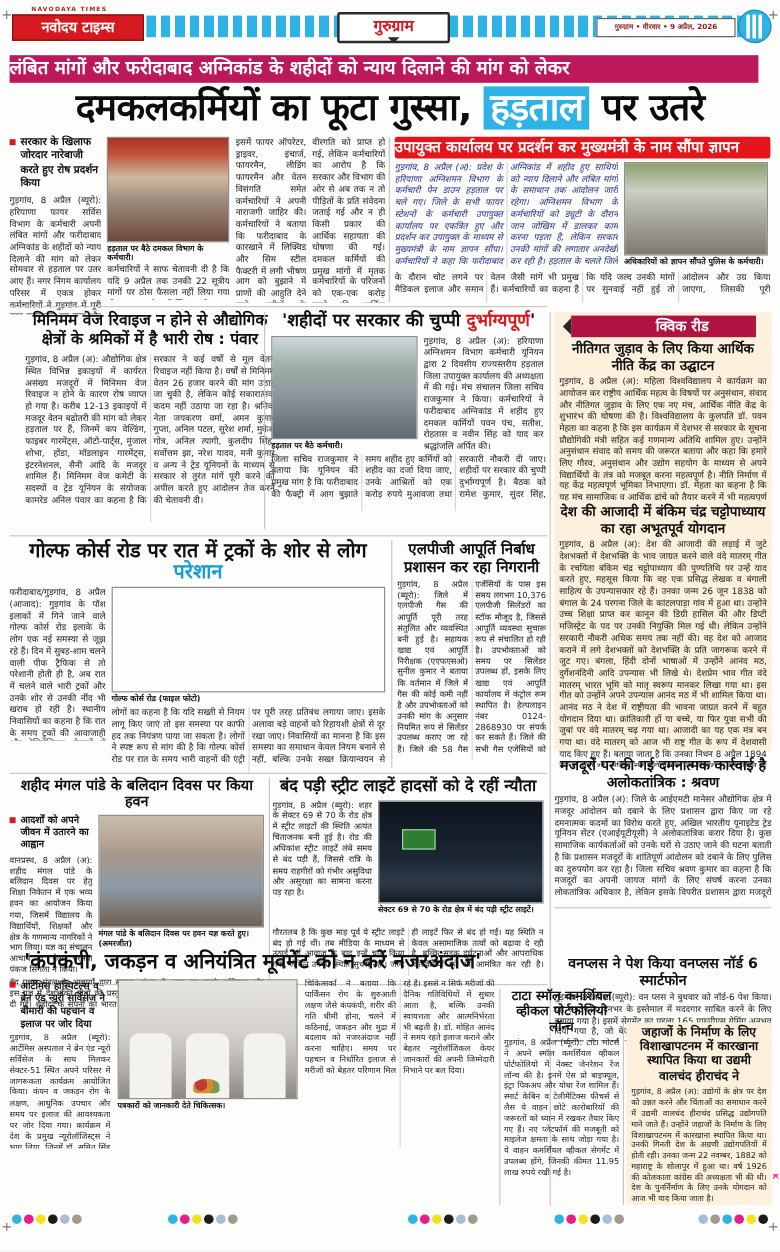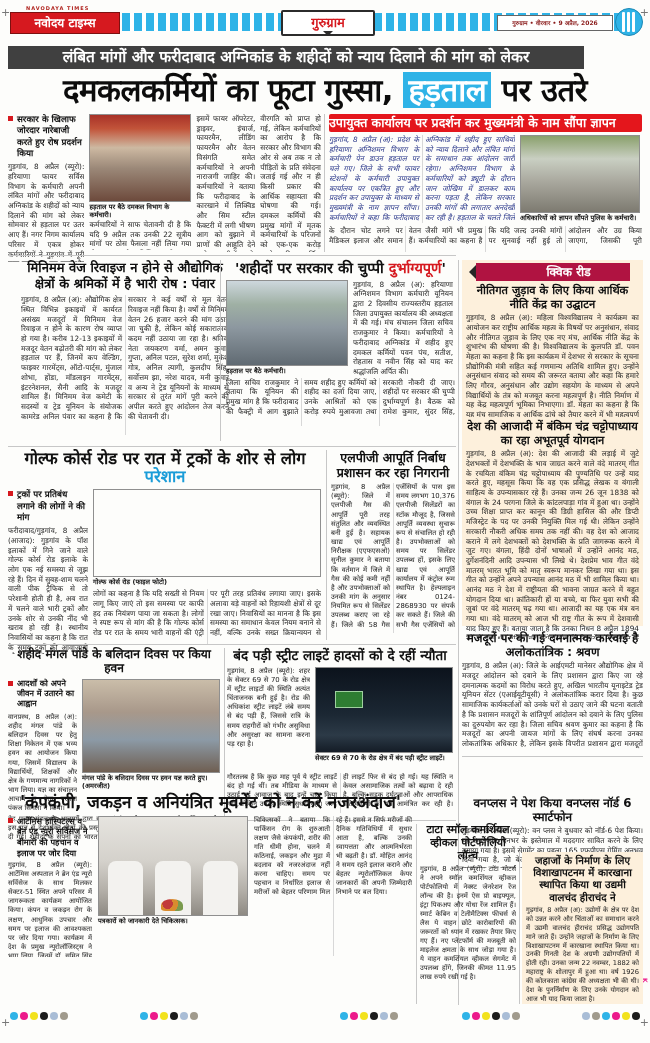--- a/index.html
+++ b/index.html
@@ -15,22 +15,22 @@
   .city-badge{position:absolute;left:281px;top:10px;width:90px;height:22px;background:#fff;border:2px solid #2b2b2b;
               color:#d6191f;font-size:13px;font-weight:bold;text-align:center;line-height:22px;border-radius:2px;}
   .city-badge:after{content:"";position:absolute;left:40px;bottom:-7px;border:5px solid transparent;border-top-color:#2b2b2b;}
   .date-box{position:absolute;left:497px;top:15px;width:114px;height:14px;background:#fff;border:1px solid #666;
             color:#8a1a1a;font-size:6px;font-weight:bold;text-align:center;line-height:14px;}
   .logo-circle{position:absolute;left:615px;top:8px;width:26px;height:26px;border-radius:50%;background:#2fb3e7;
                border:1px solid #1d89b5;overflow:hidden;}
   .logo-circle i{display:block;position:absolute;top:3px;bottom:3px;width:3px;background:#fff;border-radius:1px;}
   .reg{position:absolute;color:#777;font-size:11px;line-height:10px;}
   
-  .kicker{position:absolute;left:8px;top:46px;width:576px;height:23px;background:#404040;color:#fff;
-          font-size:15.5px;font-weight:bold;text-align:center;line-height:23px;}
+  .kicker{position:absolute;left:8px;top:46px;width:624px;height:23px;background:#be185d;color:#fff;
+          font-size:15.5px;font-weight:bold;line-height:23px;}
   .mainhead{position:absolute;left:8px;top:71px;width:634px;height:39px;color:#0c0c0c;
             font-size:31px;font-weight:bold;text-align:center;line-height:39px;letter-spacing:-0.5px;}
   .mainhead .hl{background:#2fb3e7;color:#fff;padding:0 5px;}
   
   .bt{font-size:7.3px;line-height:1.33;text-align:justify;color:#1c1c1c;overflow:hidden;}
   .bt-blue{color:#233186;}
   .c2{column-count:2;column-gap:6px;column-rule:1px solid #d8d8d8;}
   .c3{column-count:3;column-gap:6px;column-rule:1px solid #d8d8d8;}
   .c4{column-count:4;column-gap:6px;column-rule:1px solid #d8d8d8;}
   .caption{font-size:6.6px;font-weight:bold;color:#111;margin-top:2px;line-height:1.2;}
@@ -154,21 +154,20 @@
     <div class="h-sub" style="font-size:11.3px;line-height:1.2;margin:3px 0 2px 0;">देश की आजादी में बंकिम चंद्र चट्टोपाध्याय का रहा अभूतपूर्व योगदान</div>
     <div class="bt" style="height:190px;">गुड़गांव, 8 अप्रैल (अ): देश की आजादी की लड़ाई में जुटे देशभक्तों में देशभक्ति के भाव जाग्रत करने वाले वंदे मातरम् गीत के रचयिता बंकिम चंद्र चट्टोपाध्याय की पुण्यतिथि पर उन्हें याद करते हुए, महसूस किया कि वह एक प्रसिद्ध लेखक व बंगाली साहित्य के उपन्यासकार रहे हैं। उनका जन्म 26 जून 1838 को बंगाल के 24 परगना जिले के कांटलपाड़ा गांव में हुआ था। उन्होंने उच्च शिक्षा प्राप्त कर कानून की डिग्री हासिल की और डिप्टी मजिस्ट्रेट के पद पर उनकी नियुक्ति मिल गई थी। लेकिन उन्होंने सरकारी नौकरी अधिक समय तक नहीं की। वह देश को आजाद कराने में लगे देशभक्तों को देशभक्ति के प्रति जागरूक करने में जुट गए। बंगला, हिंदी दोनों भाषाओं में उन्होंने आनंद मठ, दुर्गेशनंदिनी आदि उपन्यास भी लिखे थे। देशप्रेम भाव गीत वंदे मातरम् भारत भूमि को मातृ स्वरूप मानकर लिखा गया था। इस गीत को उन्होंने अपने उपन्यास आनंद मठ में भी शामिल किया था। आनंद मठ ने देश में राष्ट्रीयता की भावना जाग्रत करने में बहुत योगदान दिया था। क्रांतिकारी हों या बच्चे, या फिर युवा सभी की जुबां पर वंदे मातरम् चढ़ गया था। आजादी का यह एक मंत्र बन गया था। वंदे मातरम् को आज भी राष्ट्र गीत के रूप में देशवासी याद किए हुए हैं। बताया जाता है कि उनका निधन 8 अप्रैल 1894 को हो गया था। बंकिम चंद्र चट्टोपाध्याय के विचारों व राष्ट्रभक्ति के भाव पर चलकर ही देश और समाज का भला संभव है, यही उनके लिए सच्ची श्रद्धांजलि होगी।</div>
   </div>
 
   <div class="hline" style="left:8px;top:446px;width:448px;"></div>
 
   <div class="abs" style="left:8px;top:450px;width:314px;height:190px;">
     <div class="h-sub" style="font-size:16.5px;line-height:1.1;margin-bottom:3px;"><span>गोल्फ कोर्स रोड पर रात में ट्रकों के शोर से लोग </span><span style="color:#1a9cd8;">परेशान</span></div>
     <div style="display:flex;gap:5px;">
       <div style="width:80px;">
-        <div class="ih">ट्रकों पर प्रतिबंध लगाने की लोगों ने की मांग</div>
         <div class="bt" style="height:128px;">फरीदाबाद/गुड़गांव, 8 अप्रैल (आजाद): गुड़गांव के पॉश इलाकों में गिने जाने वाले गोल्फ कोर्स रोड इलाके के लोग एक नई समस्या से जूझ रहे हैं। दिन में सुबह-शाम चलने वाली पीक ट्रैफिक से तो परेशानी होती ही है, अब रात में चलने वाले भारी ट्रकों और उनके शोर से उनकी नींद भी खराब हो रही है। स्थानीय निवासियों का कहना है कि रात के समय ट्रकों की आवाजाही और रेजिडेंशियल सेक्टरों में गूंजने वाले हॉर्न बर्दाश्त से बाहर हो गए हैं।</div>
       </div>
       <div style="width:228px;">
         <div class="photo ph-road" style="width:226px;height:86px;"></div>
         <div class="caption">गोल्फ कोर्स रोड (फाइल फोटो)</div>
         <div class="bt c2" style="height:56px;margin-top:2px;">लोगों का कहना है कि यदि सख्ती से नियम लागू किए जाएं तो इस समस्या पर काफी हद तक नियंत्रण पाया जा सकता है। लोगों ने स्पष्ट रूप से मांग की है कि गोल्फ कोर्स रोड पर रात के समय भारी वाहनों की एंट्री पर पूरी तरह प्रतिबंध लगाया जाए। इसके अलावा बड़े वाहनों को रिहायशी क्षेत्रों से दूर रखा जाए। निवासियों का मानना है कि इस समस्या का समाधान केवल नियम बनाने से नहीं, बल्कि उनके सख्त क्रियान्वयन से संभव है। प्रशासन को ट्रैफिक मॉनिटरिंग सिस्टम मजबूत करना और नियमित जांच अभियान चलाना जरूरी है।</div>
       </div>
     </div>
   </div>
 

